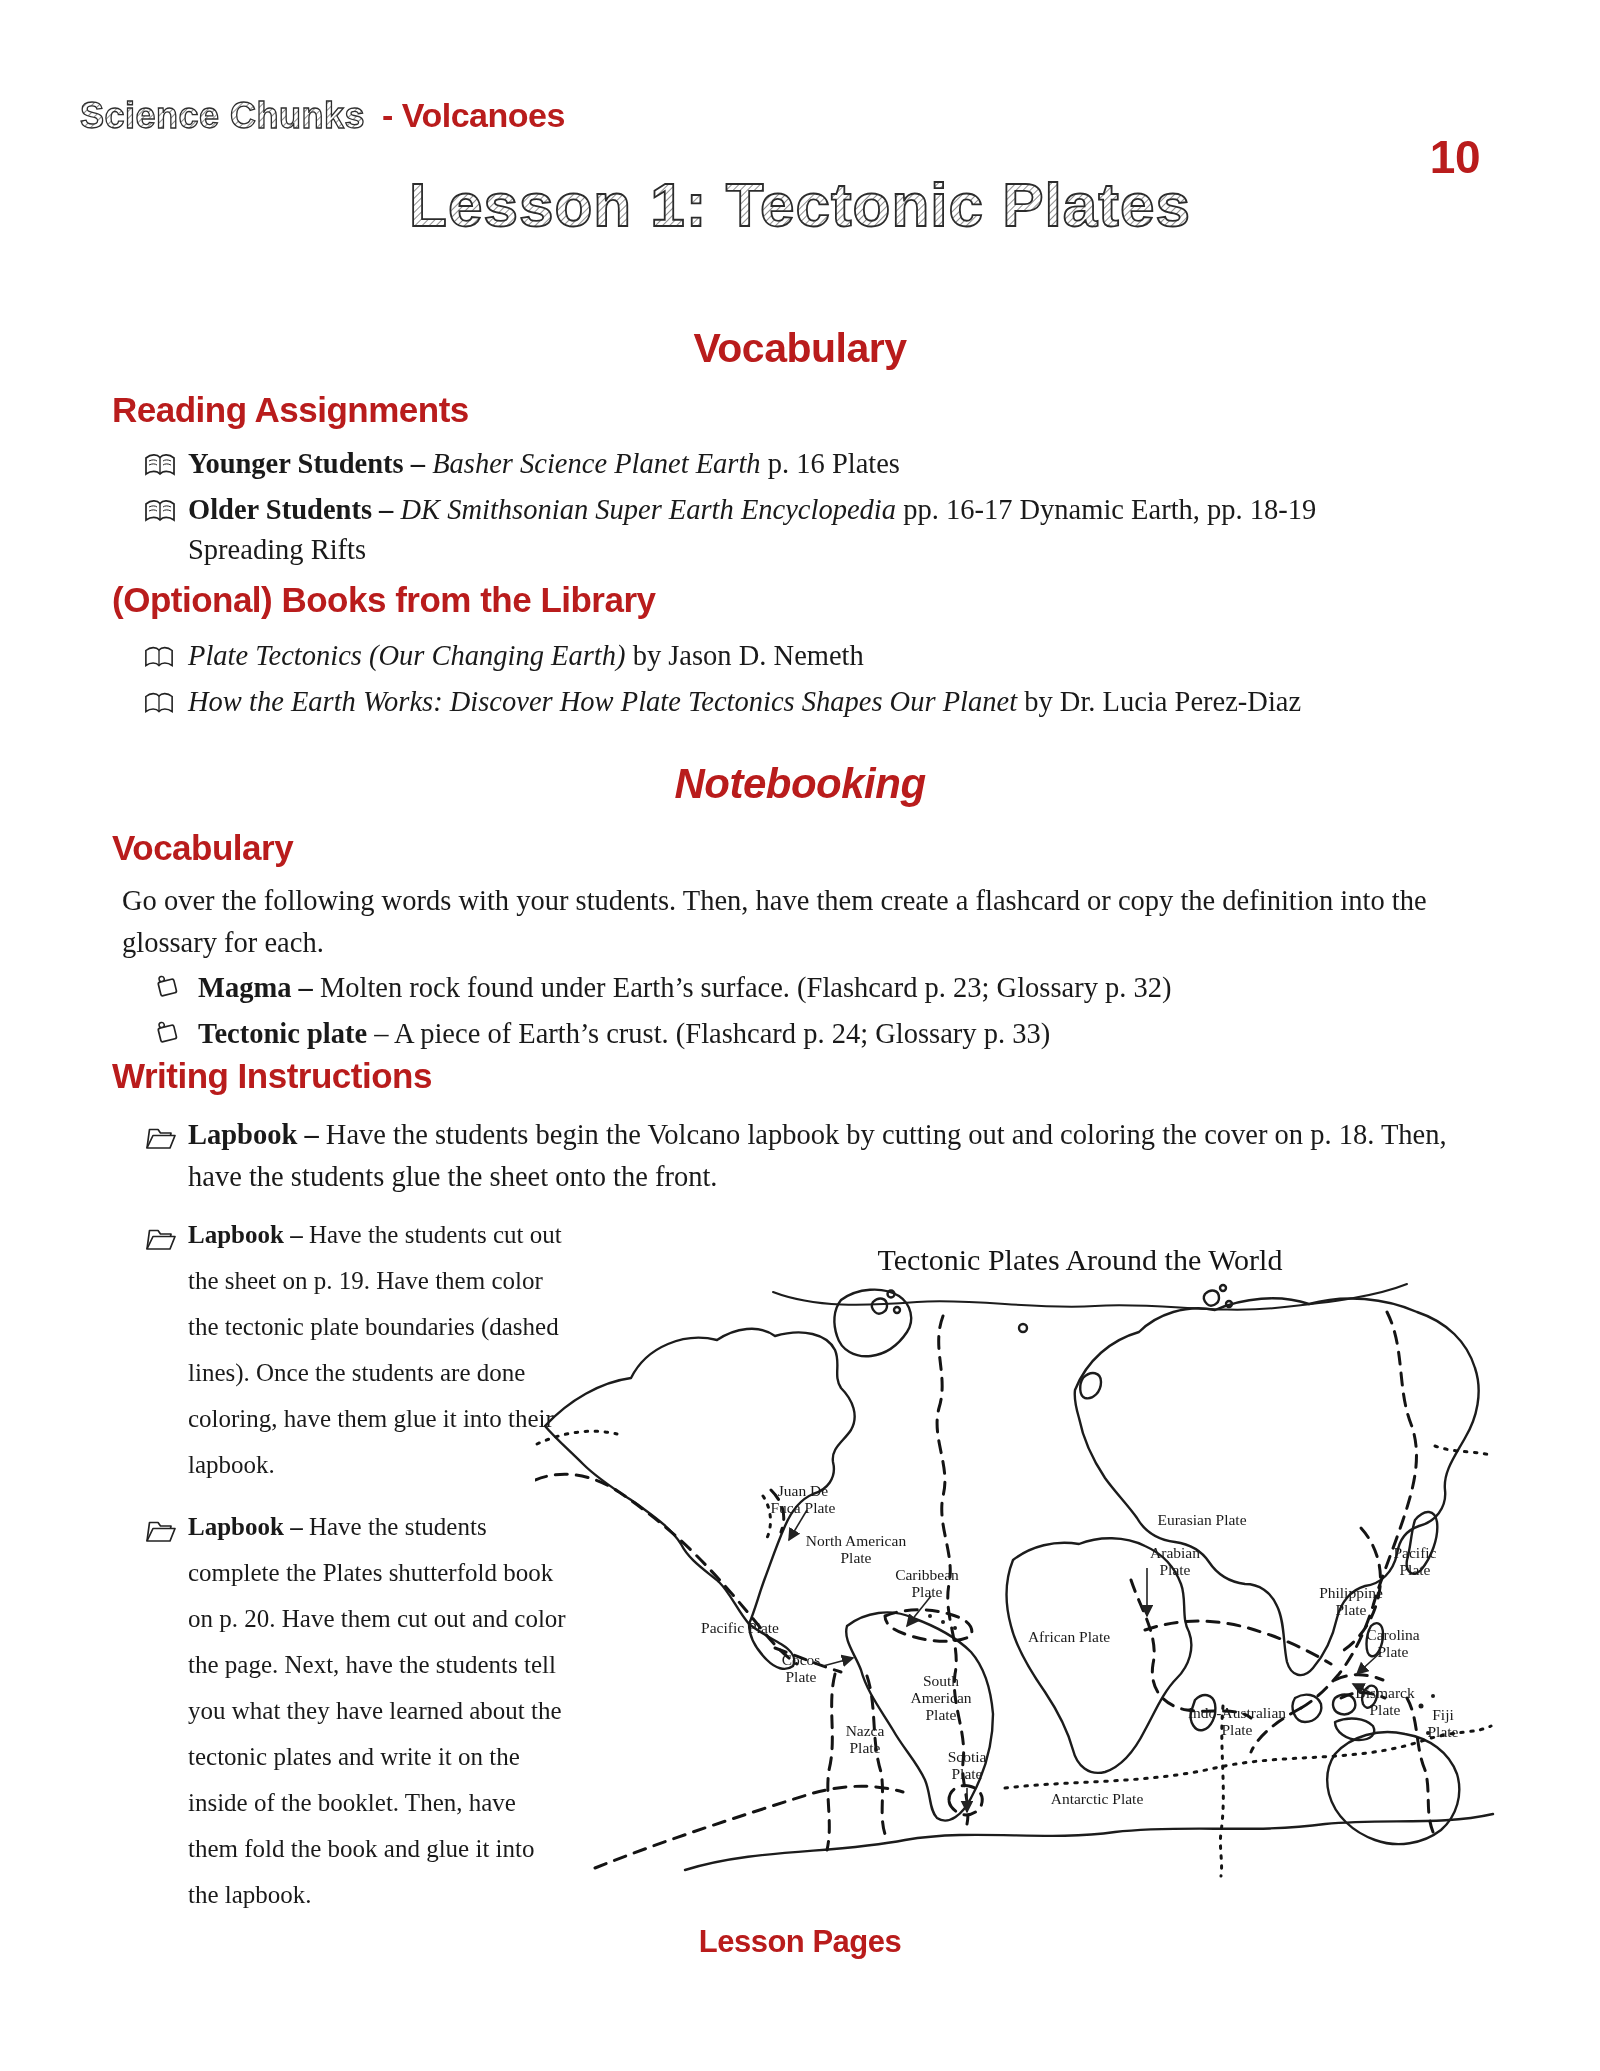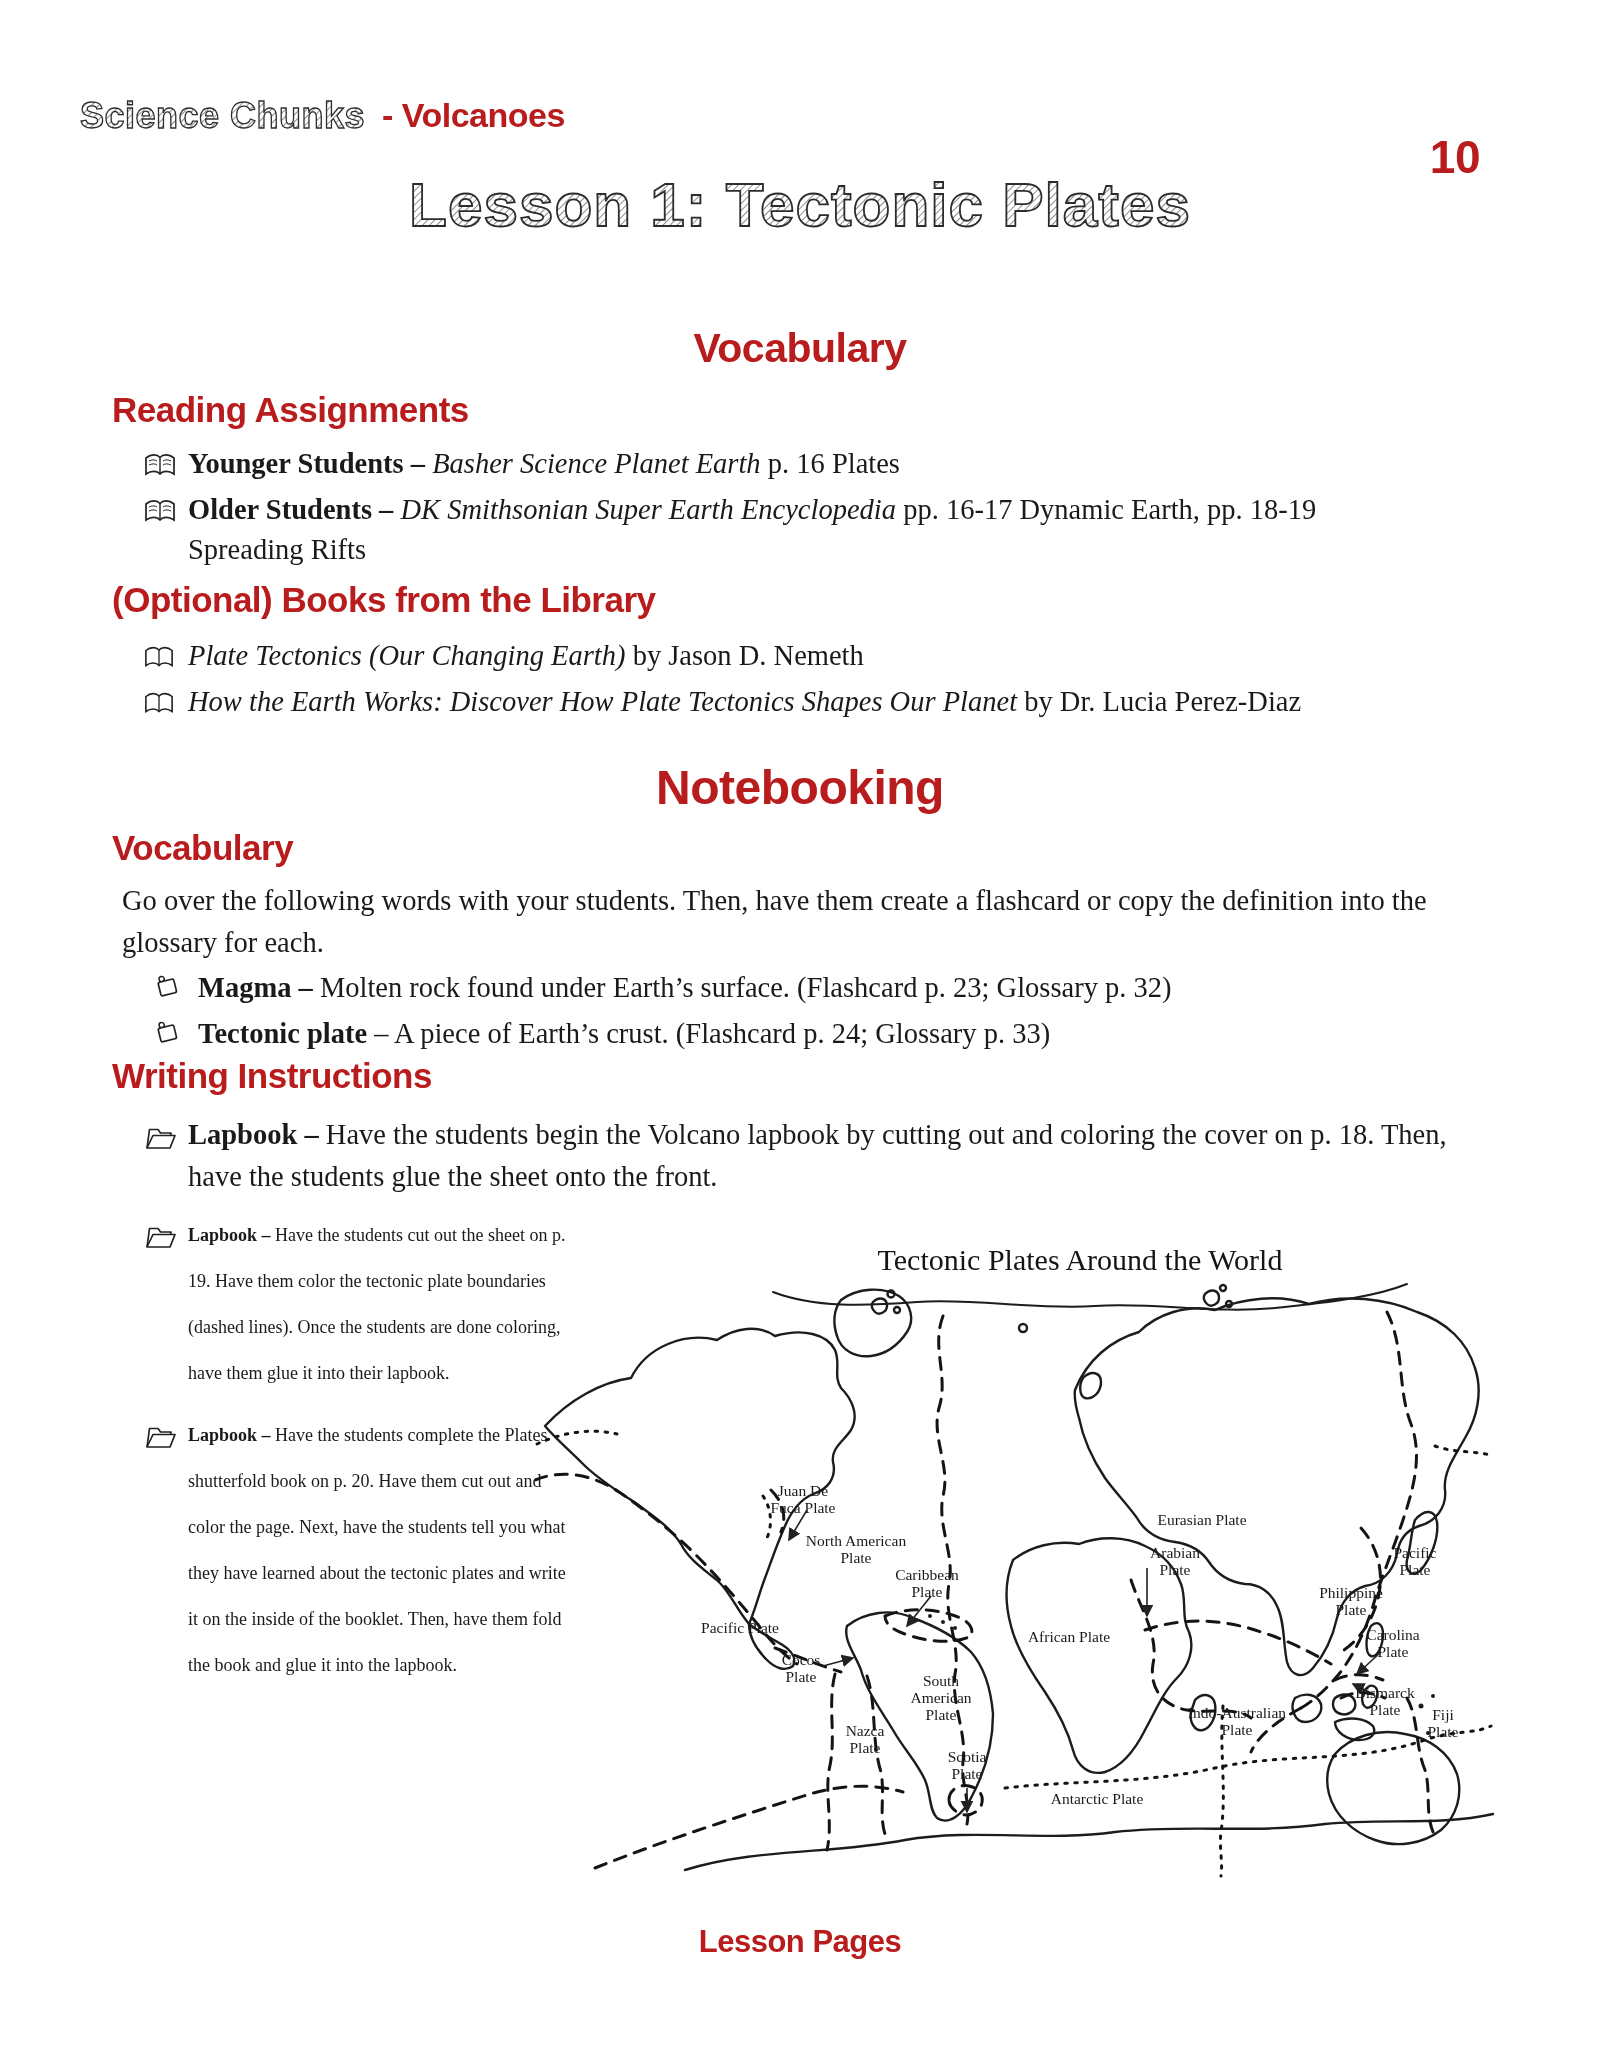--- a/index.html
+++ b/index.html
@@ -100,21 +100,21 @@
       <span class="li-icon">
         <svg width="30" height="26" viewBox="0 0 32 26">
             <path d="M2 5 C7 1 13 1 16 4.5 C19 1 25 1 30 5 L30 21 C25 17.5 19 17.5 16 21 C13 17.5 7 17.5 2 21 Z" fill="#fff" stroke="#222" stroke-width="1.7"></path>
             <line x1="16" y1="4.5" x2="16" y2="21" stroke="#222" stroke-width="1.4"></line>
           </svg>
       </span>
       <div class="li-text"><span class="seg-italic">How the Earth Works: Discover How Plate Tectonics Shapes Our Planet</span><span class="seg-regular"> by Dr. Lucia Perez-Diaz</span></div>
     </li>
   </ul>
 
-  <div class="abs h-round center" style="top:760px;font-size:48px;">Notebooking</div>
+  <div class="abs h-round center" style="top:760px;font-size:42px;font-style:italic;">Notebooking</div>
 
   <div class="abs h-round" style="left:112px;top:828px;font-size:35px;">Vocabulary</div>
 
   <div class="abs serif-body" style="left:122px;top:880px;width:1350px;line-height:42px;">Go over the following words with your students. Then, have them create a flashcard or copy the definition into the glossary for each.</div>
 
   <ul class="doc-list abs serif-body" style="left:152px;top:968px;width:1280px;">
     <li>
       <span class="li-icon" style="top:3px;">
         <svg width="26" height="28" viewBox="0 0 26 28">
             <g transform="rotate(-14 13 14)">
@@ -145,21 +145,21 @@
       <span class="li-icon" style="top:7px;">
         <svg width="34" height="26" viewBox="0 0 34 26">
             <path d="M3 23 L5.5 4.5 L14 4.5 L16.5 8 L27 8 L26.5 10.5" fill="none" stroke="#222" stroke-width="1.7" stroke-linejoin="round"></path>
             <path d="M3 23 L9 10.5 L31 10.5 L26 23 Z" fill="#fff" stroke="#222" stroke-width="1.7" stroke-linejoin="round"></path>
           </svg>
       </span>
       <div class="li-text"><span class="seg-bold">Lapbook – </span><span class="seg-regular">Have the students begin the Volcano lapbook by cutting out and coloring the cover on p. 18. Then, have the students glue the sheet onto the front.</span></div>
     </li>
   </ul>
 
-  <ul class="doc-list narrow abs" style="left:142px;top:1212px;width:428px;font-size:18px;line-height:46px;">
+  <ul class="doc-list narrow abs" style="left:142px;top:1212px;width:428px;font-size:25px;line-height:46px;">
     <li style="margin-bottom:16px;">
       <span class="li-icon" style="top:9px;">
         <svg width="34" height="26" viewBox="0 0 34 26">
             <path d="M3 23 L5.5 4.5 L14 4.5 L16.5 8 L27 8 L26.5 10.5" fill="none" stroke="#222" stroke-width="1.7" stroke-linejoin="round"></path>
             <path d="M3 23 L9 10.5 L31 10.5 L26 23 Z" fill="#fff" stroke="#222" stroke-width="1.7" stroke-linejoin="round"></path>
           </svg>
       </span>
       <div class="li-text"><span class="seg-bold">Lapbook – </span><span class="seg-regular">Have the students cut out the sheet on p. 19. Have them color the tectonic plate boundaries (dashed lines). Once the students are done coloring, have them glue it into their lapbook.</span></div>
     </li>
     <li>

